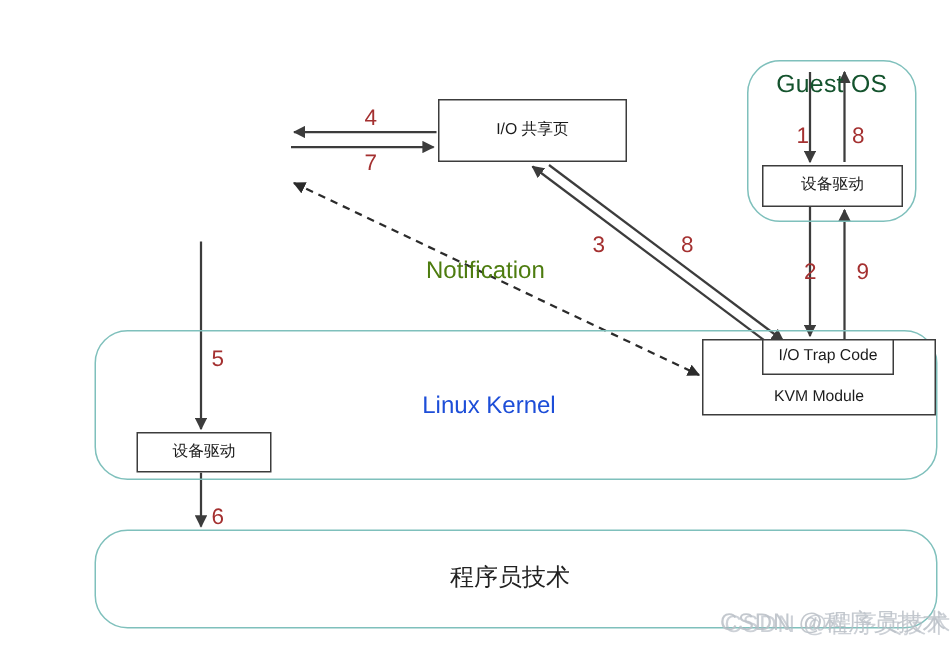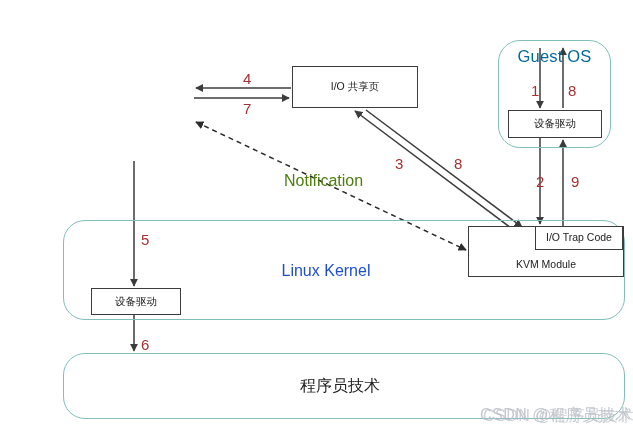--- a/index.html
+++ b/index.html
@@ -52,33 +52,33 @@
   }
 
   
   #node-qemu       { left: 72px;  top: 62px;  width: 121px; height: 99px;  font-size: 10.5px; }
   #node-ioshared   { left: 292px; top: 66px;  width: 126px; height: 42px;  font-size: 10.5px; }
   #node-guestos    { left: 498px; top: 40px;  width: 113px; height: 108px; }
   #node-guestos-title {
     position: absolute;
     left: 498px; top: 44px; width: 113px; height: 26px;
     display: flex; align-items: center; justify-content: center;
-    font-size: 16.5px; color: #0369a1; letter-spacing: .2px;
+    font-size: 16.5px; color: #14532d; letter-spacing: .2px;
   }
   #node-guest-driver { left: 508px; top: 110px; width: 94px;  height: 28px; font-size: 10.5px; }
   #node-kernel     { left: 63px;  top: 220px; width: 562px; height: 100px; }
   #node-kernel-title {
     position: absolute;
     left: 226px; top: 258px; width: 200px; height: 26px;
     display: flex; align-items: center; justify-content: center;
     font-size: 16px; color: #1d4ed8;
   }
   #node-kvm        { left: 468px; top: 226px; width: 156px; height: 51px;  font-size: 10.5px;
                      align-items: flex-end; padding-bottom: 5px; }
-  #node-iotrap     { left: 508px; top: 226px; width: 88px;  height: 24px;  font-size: 10.5px; margin-left: 27px; }
+  #node-iotrap     { left: 508px; top: 226px; width: 88px;  height: 24px;  font-size: 10.5px; }
   #node-kernel-driver { left: 91px; top: 288px; width: 90px; height: 27px; font-size: 10.5px; }
   #node-hardware   { left: 63px;  top: 353px; width: 562px; height: 66px; }
   #node-hardware-title {
     position: absolute;
     left: 240px; top: 373px; width: 200px; height: 26px;
     display: flex; align-items: center; justify-content: center;
     font-size: 16px; color: #222;
   }
 
   

